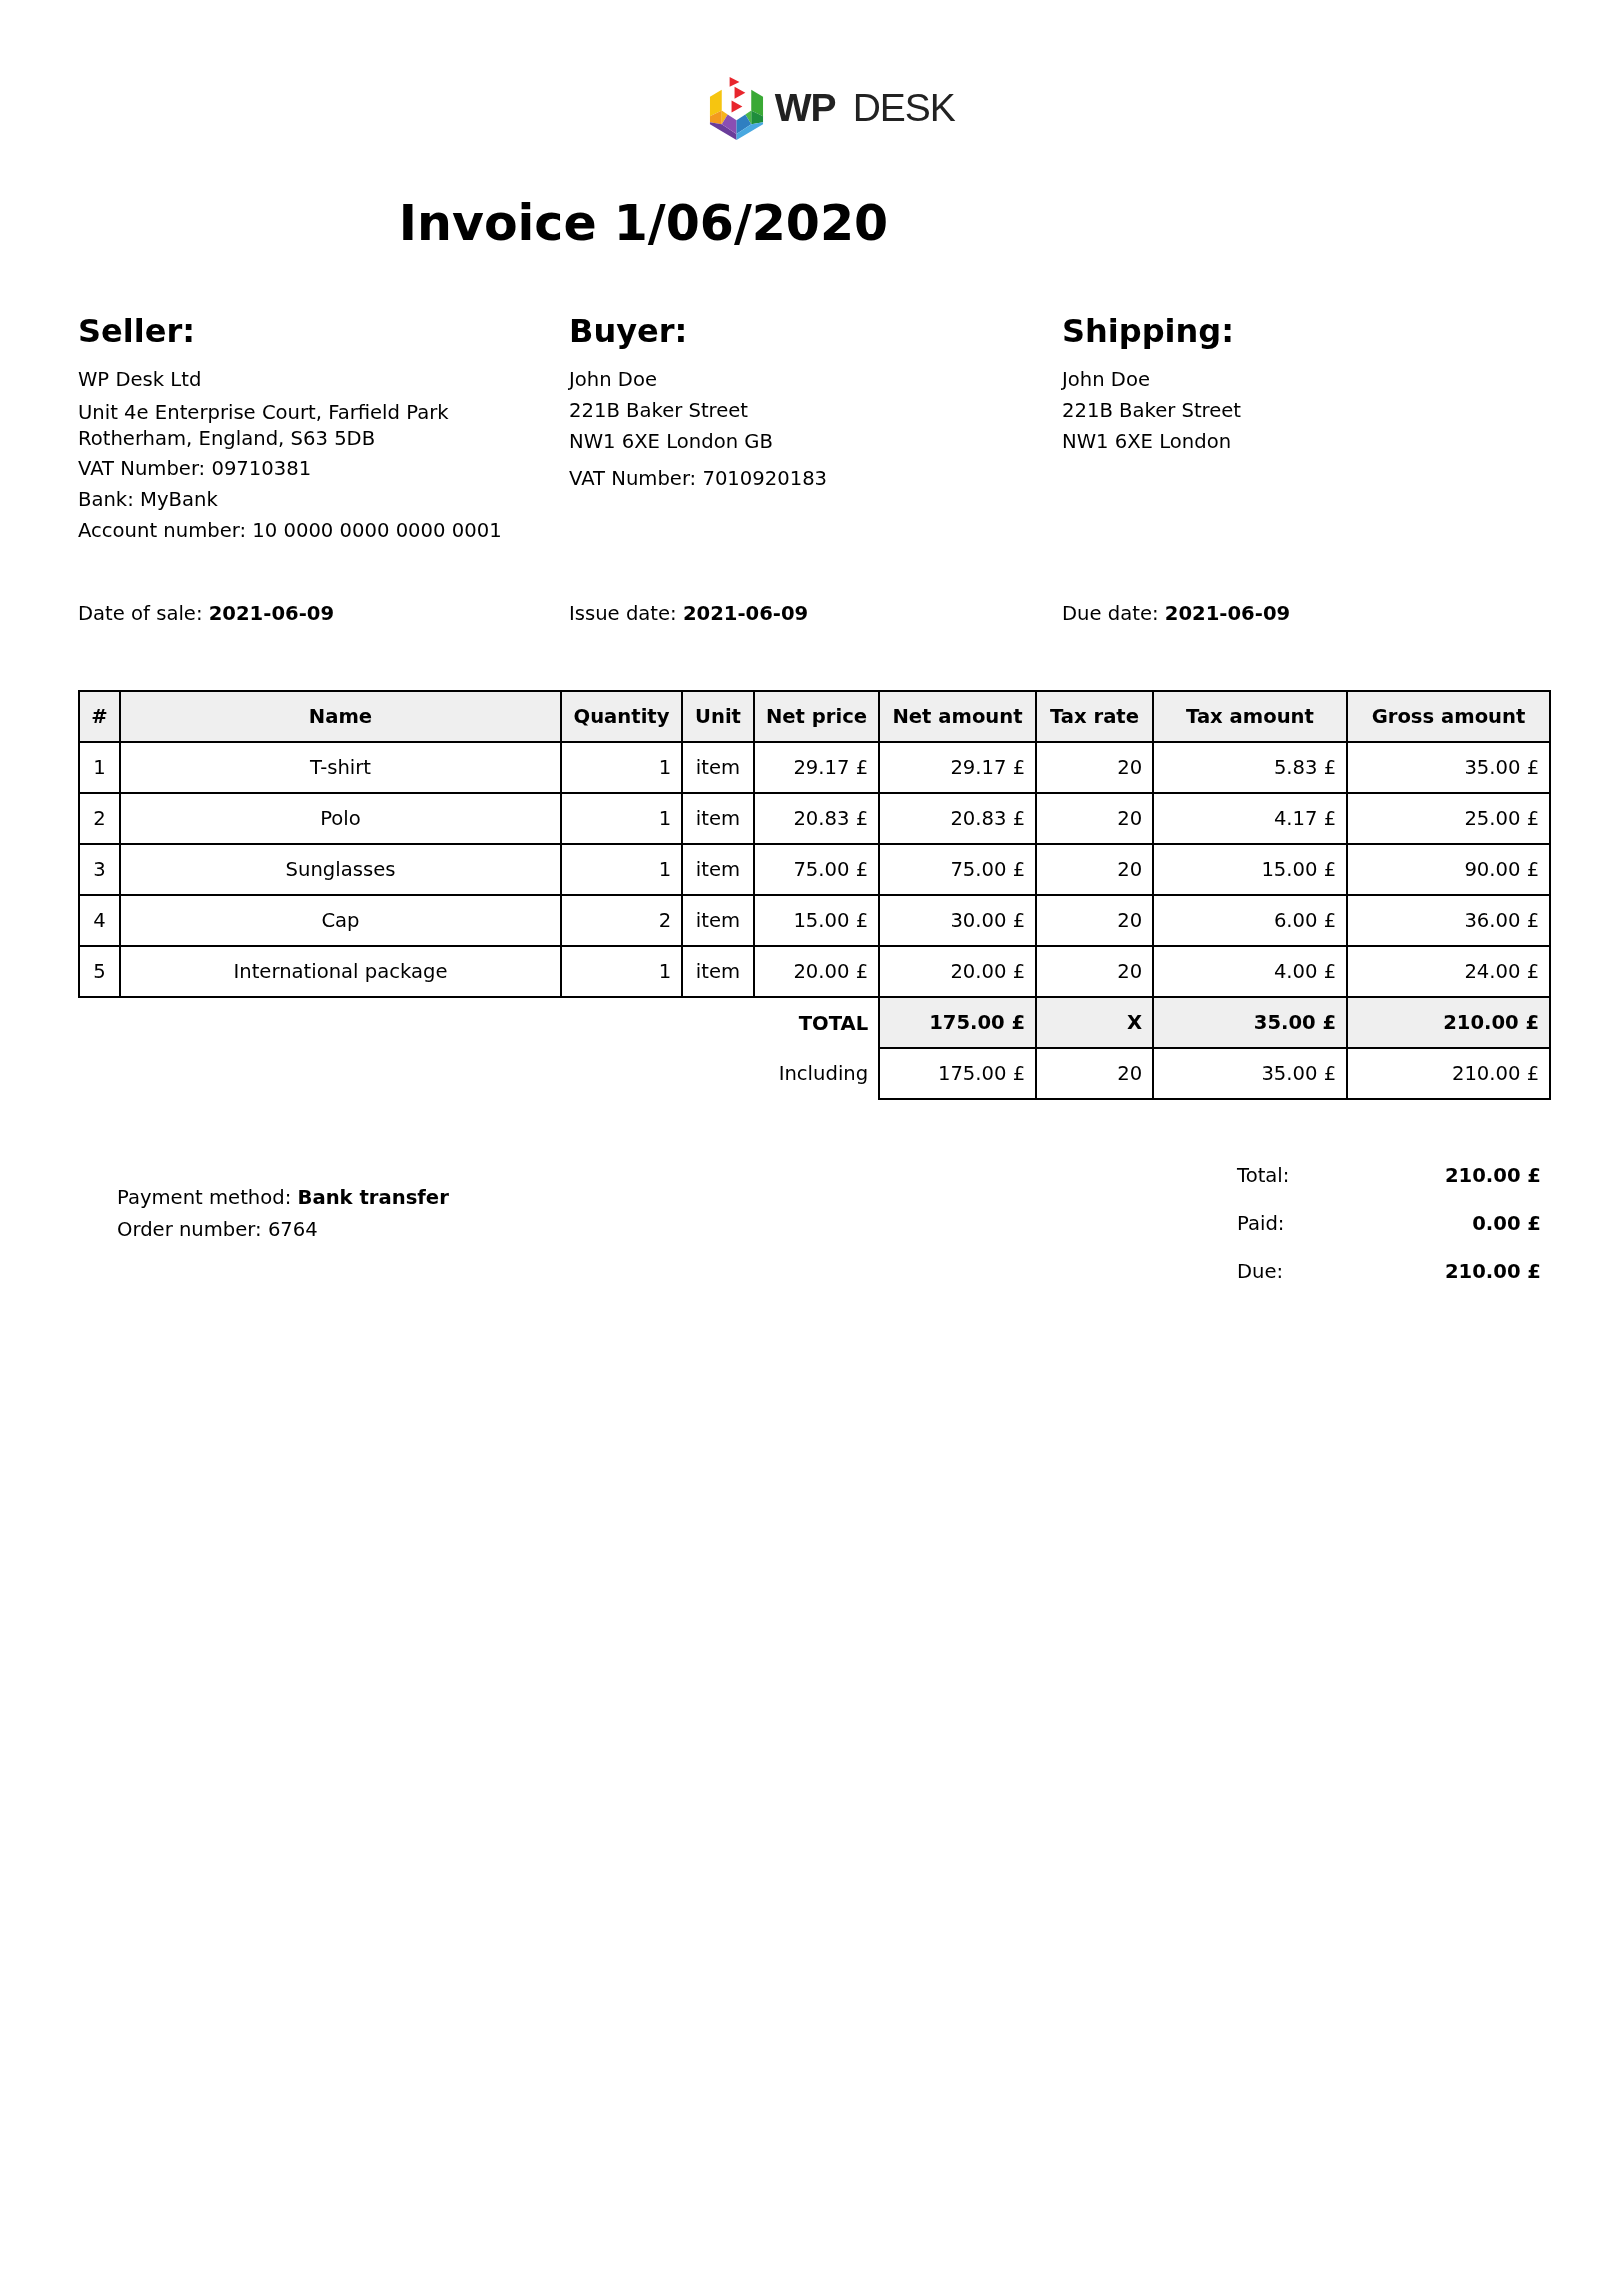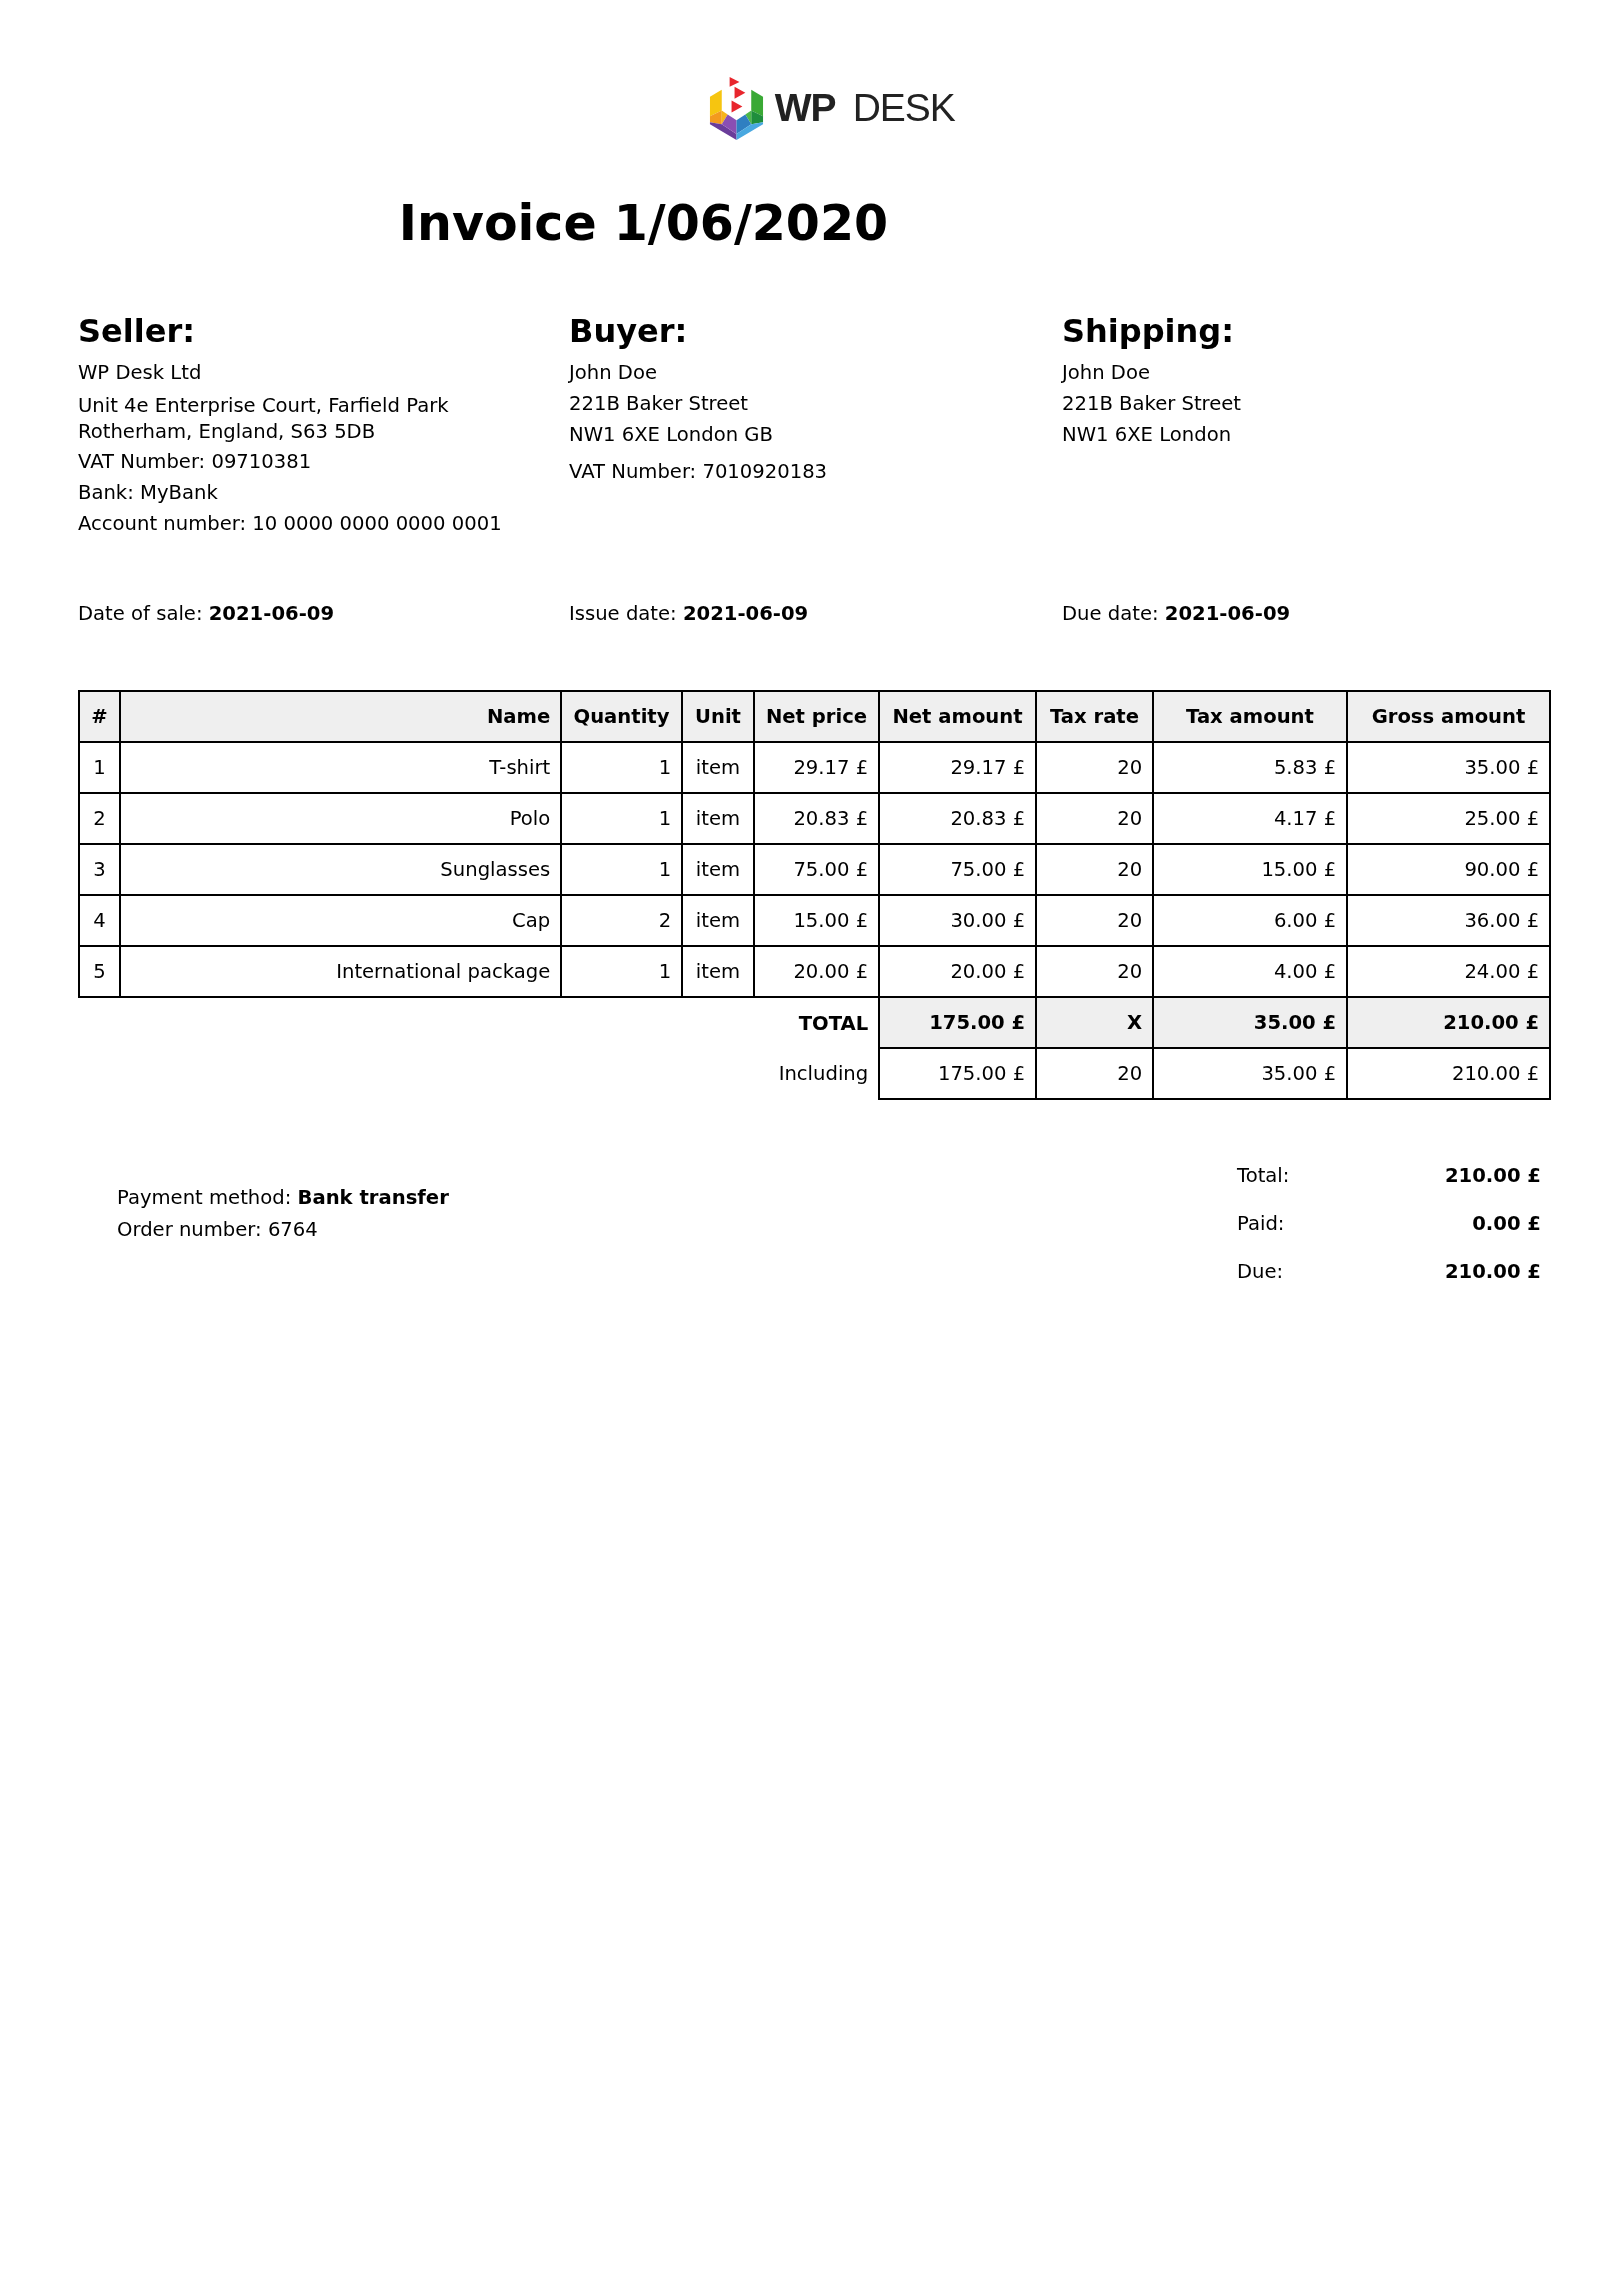--- a/index.html
+++ b/index.html
@@ -17,21 +17,21 @@
   .logo-text { font-family: "Liberation Sans", sans-serif; font-size: 39px; letter-spacing: -1px; color: #222; }
   .logo-text b { font-weight: 900; }
   .logo-text span { font-weight: 400; margin-left: 17px; }
 
   .title {
     position: absolute; left: 0; width: 1287px; top: 192px;
     text-align: center; font-size: 49px; font-weight: bold; line-height: 63px;
   }
 
   .party { position: absolute; top: 312px; width: 470px; }
-  .party h2 { font-size: 32px; font-weight: bold; line-height: 39px; margin-bottom: 6px; }
+  .party h2 { font-size: 32px; font-weight: bold; line-height: 39px; margin-bottom: 13px; }
   .party .line { font-size: 19.6px; line-height: 31px; white-space: nowrap; }
   .party .tight { line-height: 26.5px; }
   .party .gap { margin-top: 4.9px; }
   #seller { left: 78px; }
   #buyer { left: 569px; }
   #shipping { left: 1062px; }
 
   .dates { position: absolute; top: 602px; font-size: 19.6px; white-space: nowrap; }
   .dates b { font-weight: bold; }
 
@@ -39,21 +39,21 @@
     position: absolute; left: 78px; top: 690px;
     border-collapse: collapse; table-layout: fixed; width: 1470px;
     font-size: 19.6px;
   }
   table.items td, table.items th {
     height: 51px; padding: 0 9.8px; white-space: nowrap; overflow: hidden;
   }
   table.items th { background: #efefef; font-weight: bold; border: 2.9px solid #000; }
   table.items td.b { border: 2.9px solid #000; }
   .r { text-align: right; }
-  .l { text-align: right; }
+  .l { text-align: center; }
   .c { text-align: center; }
   tr.total td.b { background: #efefef; font-weight: bold; }
   td.nob { border: none; }
   .lbl-bold { font-weight: bold; }
 
   .payment { position: absolute; left: 78px; top: 1182px; font-size: 19.6px; line-height: 32px; margin-left: 39px; }
   .payment b { font-weight: bold; }
 
   .summary { position: absolute; left: 1237px; top: 1160px; width: 304px; font-size: 19.6px; }
   .summary .row { display: flex; justify-content: space-between; height: 48px; line-height: 32px; }

